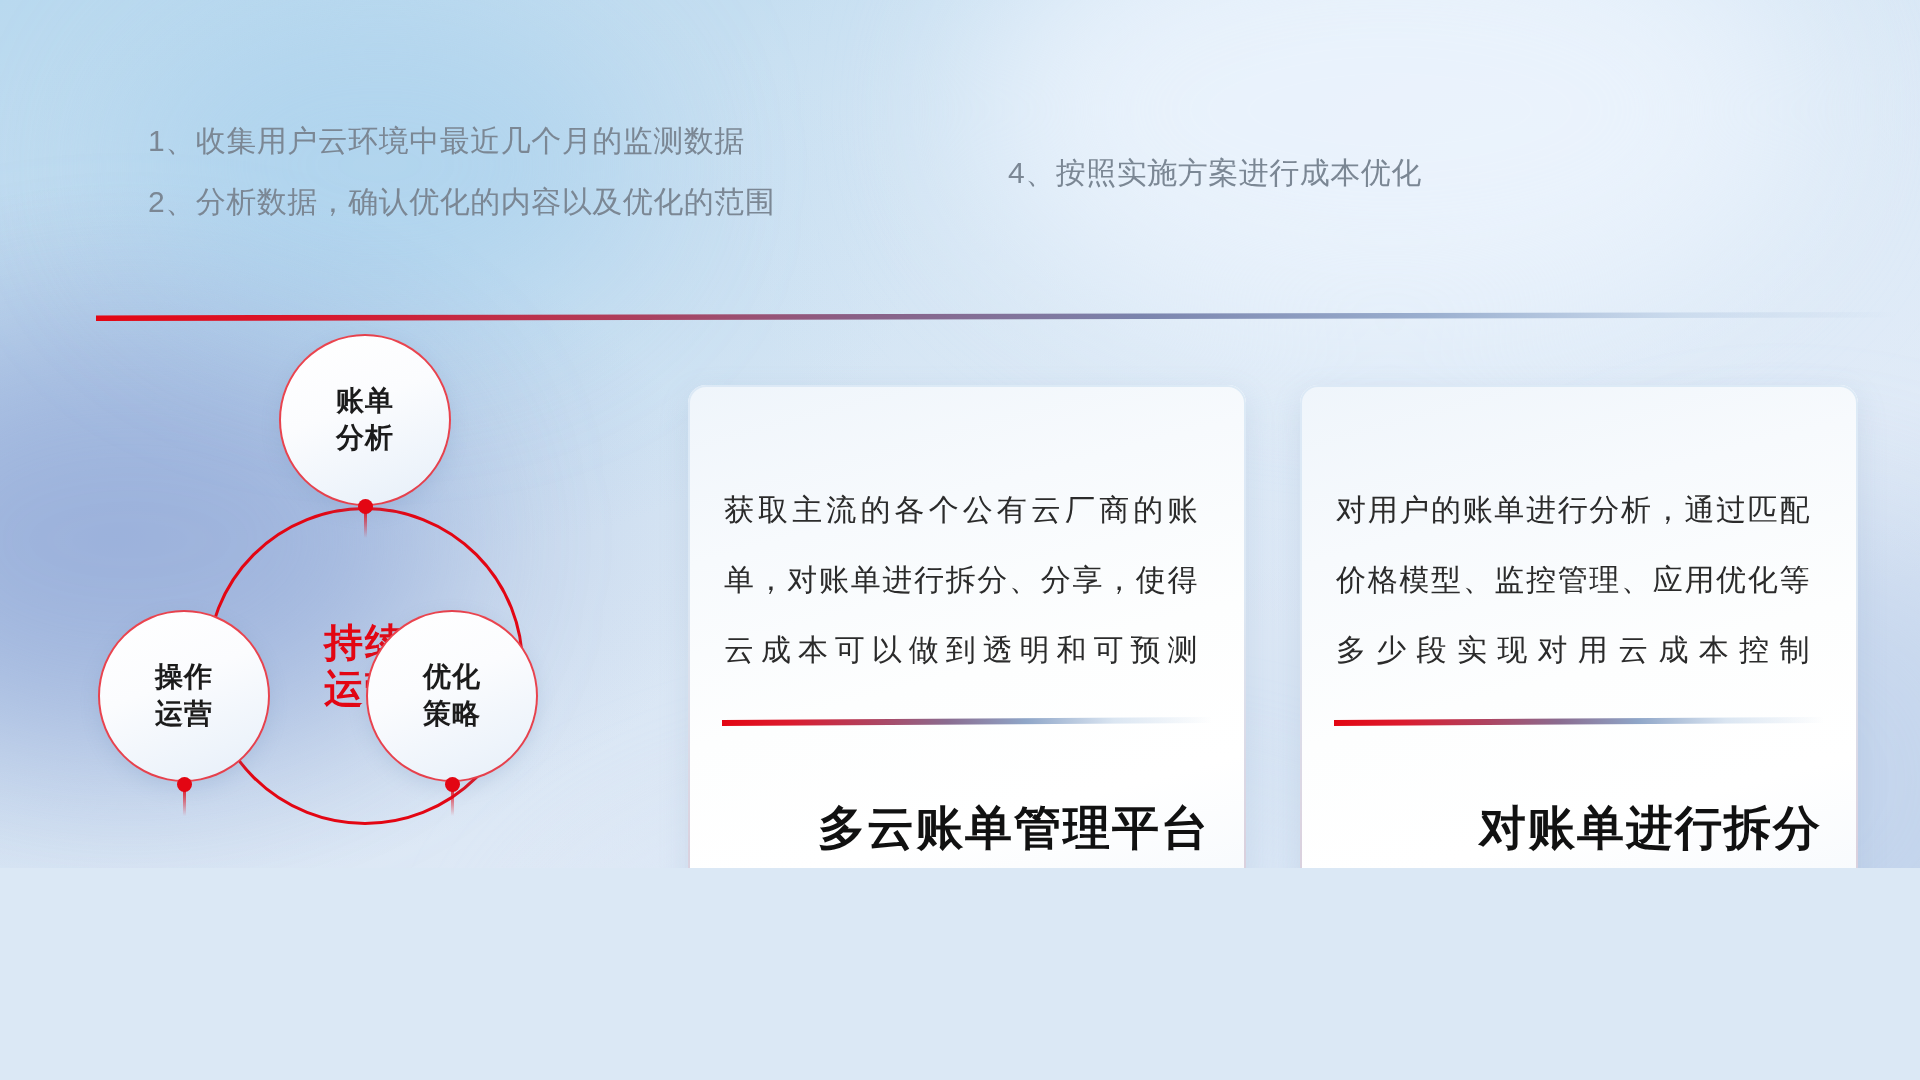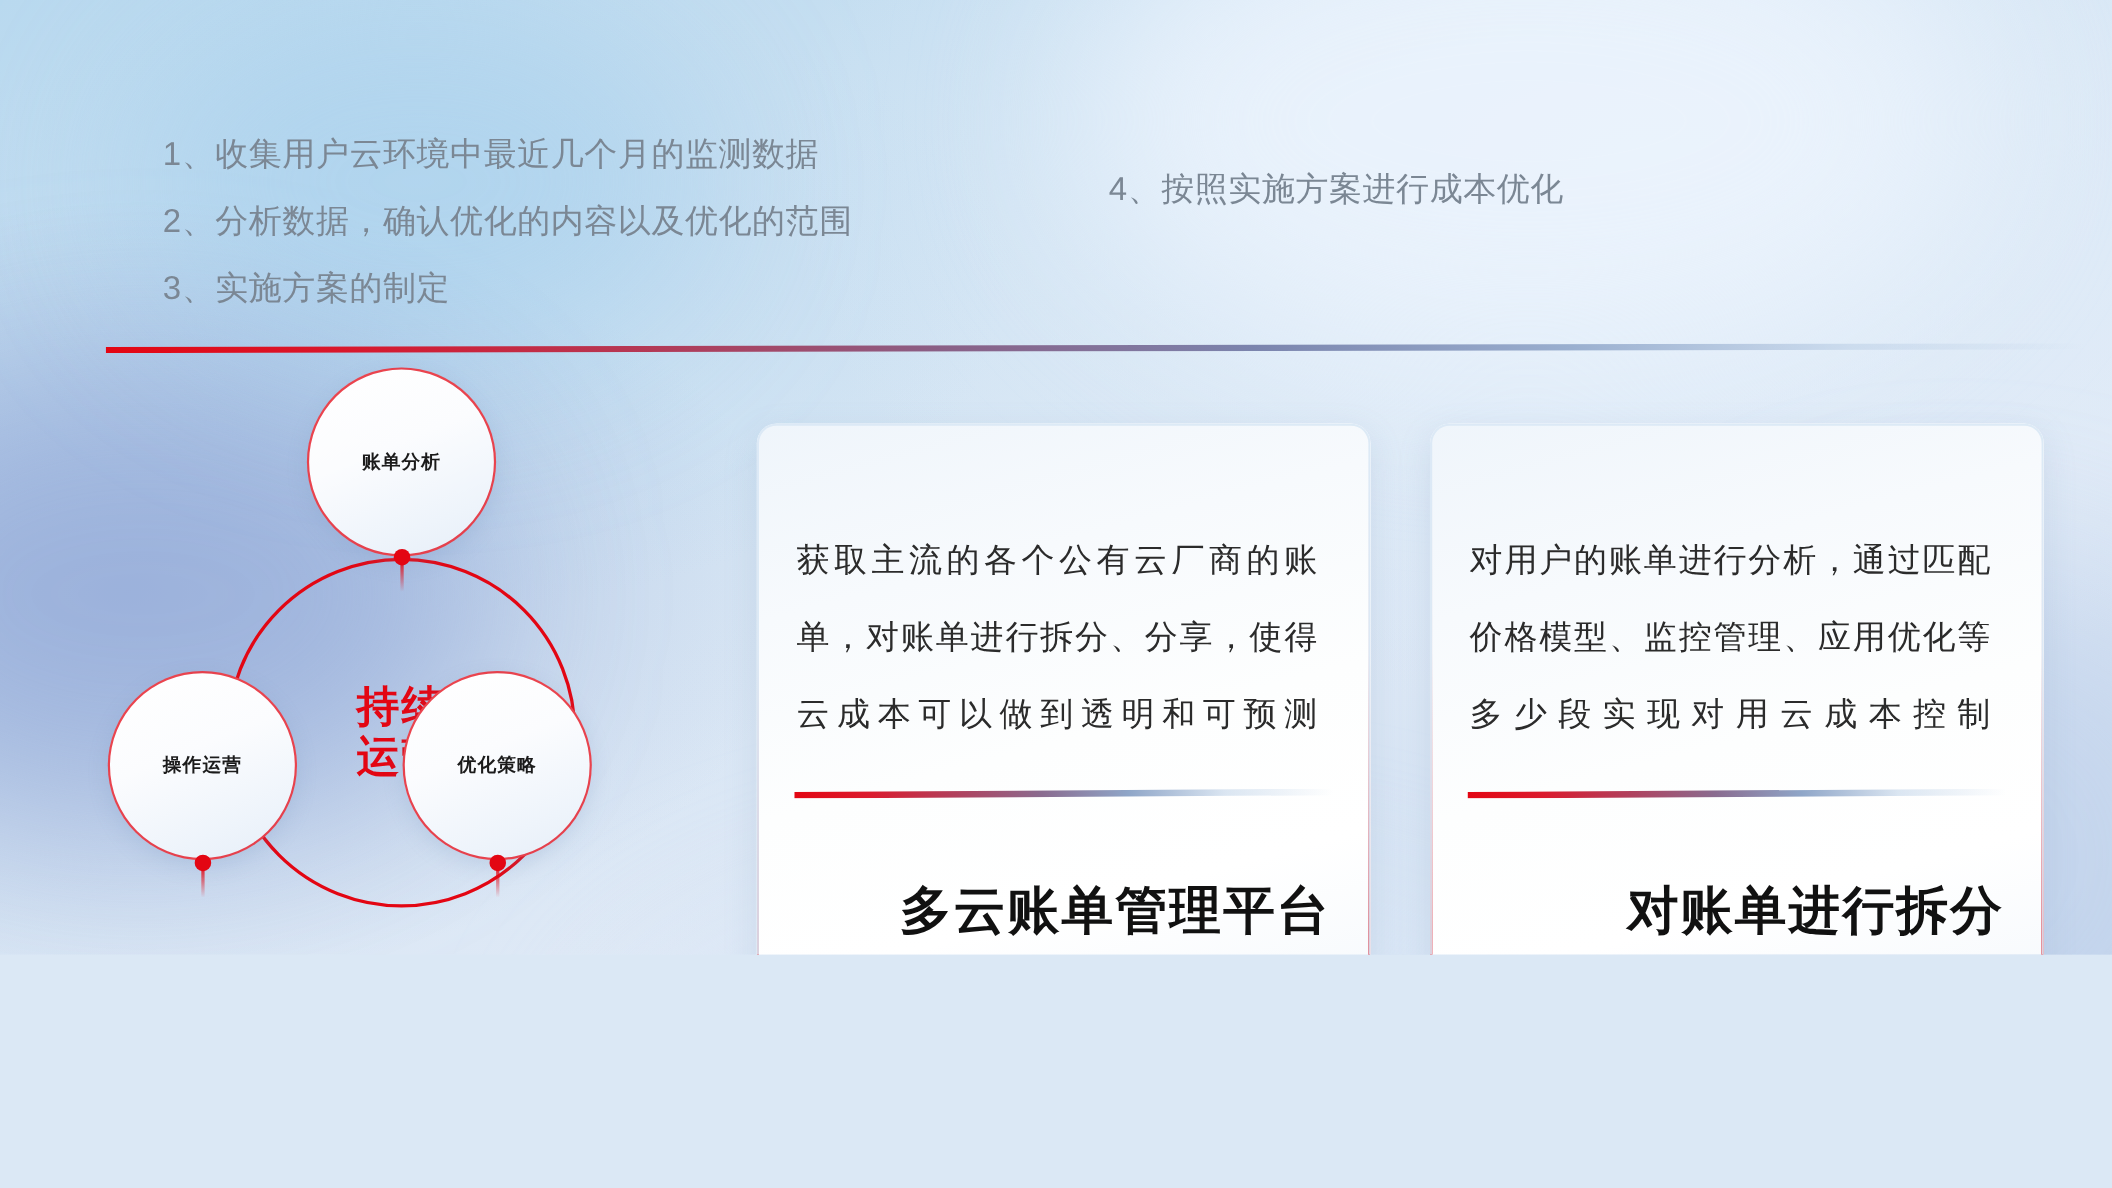--- a/index.html
+++ b/index.html
@@ -109,26 +109,26 @@
     position: absolute;
     width: 172px;
     height: 172px;
     border-radius: 50%;
     border: 2px solid rgba(227,6,19,0.75);
     box-sizing: border-box;
     background:
       linear-gradient(158deg, #ffffff 0%, #fbfcfe 42%, #eef4fb 78%, #e6eef8 100%);
     box-shadow: 0 6px 18px rgba(120,150,190,0.22);
     display: flex;
-    flex-direction: row;
+    flex-direction: column;
     align-items: center;
     justify-content: center;
     color: #1b1b1b;
     font-weight: bold;
-    font-size: 17px;
+    font-size: 28px;
     line-height: 1.32;
     letter-spacing: 1px;
     text-align: center;
   }
   .node-top   { left: 183px; top: -18px; }
   .node-left  { left: 2px;   top: 258px; }
   .node-right { left: 270px; top: 258px; }
 
   .dot {
     position: absolute;
@@ -245,21 +245,20 @@
   <div class="blob blob-b"></div>
   <div class="blob blob-c"></div>
   <div class="blob blob-d"></div>
   <div class="blob blob-e"></div>
 
   <div class="steps">
 
     <div class="steps-col left">
       <div class="step-line">1、收集用户云环境中最近几个月的监测数据</div>
       <div class="step-line">2、分析数据，确认优化的内容以及优化的范围</div>
-      <div class="step-line">3、实施方案的制定</div>
     </div>
 
     <div class="steps-col right">
       <div class="step-line">4、按照实施方案进行成本优化</div>
     </div>
 
   </div>
 
   <div class="top-divider"></div>
 

